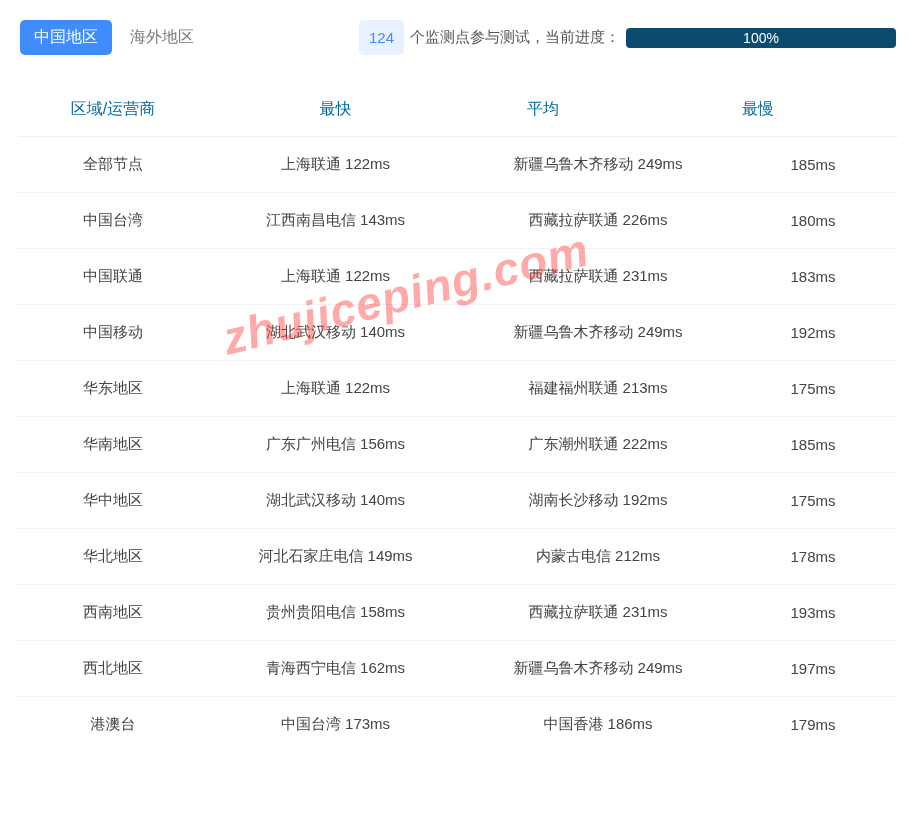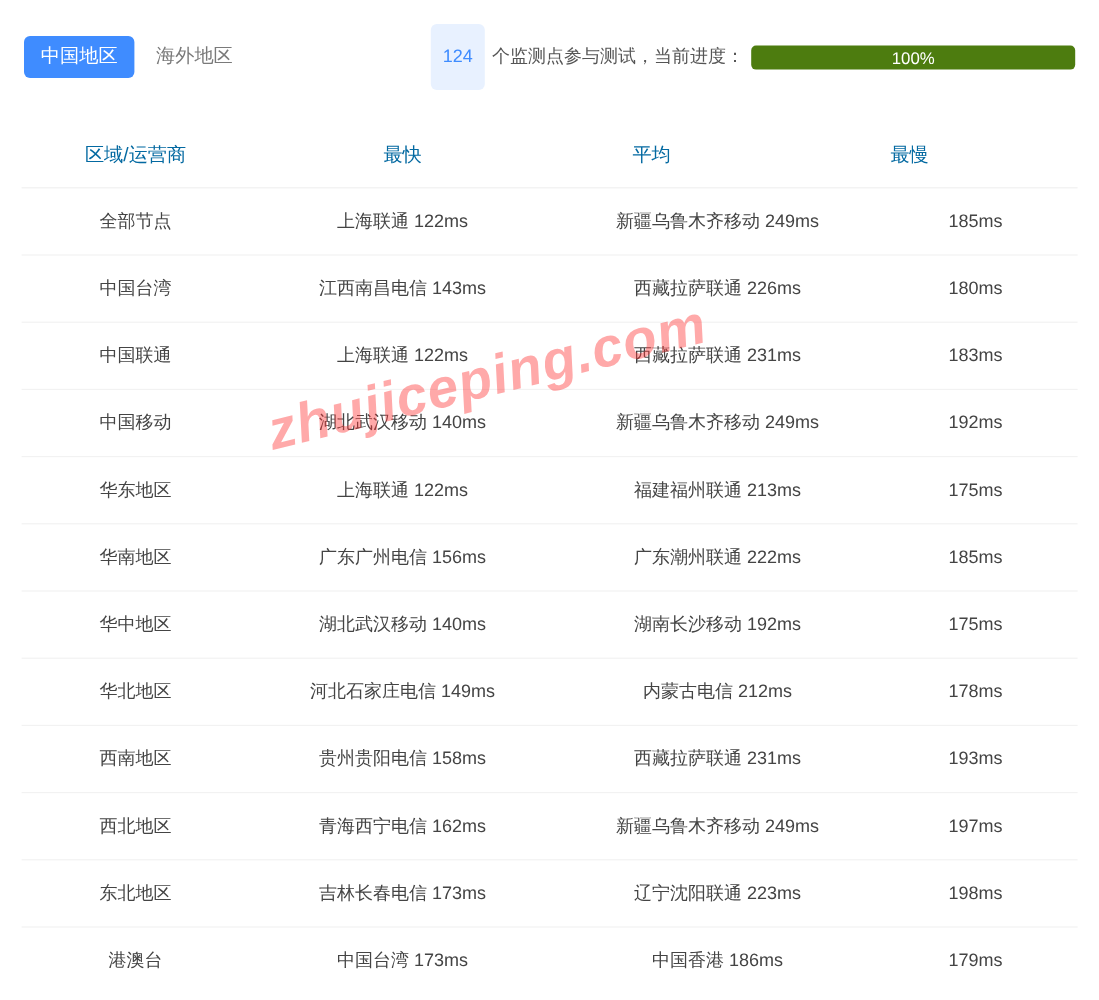--- a/index.html
+++ b/index.html
@@ -43,32 +43,32 @@
     }
     .progress-section {
       display: flex;
       align-items: center;
       margin-left: auto;
       gap: 6px;
     }
     .badge {
       background: #e8f1ff;
       color: #3f8cff;
-      padding: 19px 10px;
+      padding: 9px 10px;
       border-radius: 5px;
       font-size: 15px;
     }
     .progress-text {
       color: #555;
       font-size: 15px;
     }
     .progress-bar {
       width: 270px;
       height: 20px;
-      background: #4d7c0f;
+      background: #0c4a6e;
       border-radius: 4px;
       display: flex;
       align-items: center;
       justify-content: center;
       color: #fff;
       font-size: 14px;
     }
     .table {
       width: 100%;
     }
@@ -210,26 +210,20 @@
           <div class="td col-slow">西藏拉萨联通 231ms</div>
           <div class="td col-avg">193ms</div>
         </div>
         <div class="tr">
           <div class="td col-region">西北地区</div>
           <div class="td col-fast">青海西宁电信 162ms</div>
           <div class="td col-slow">新疆乌鲁木齐移动 249ms</div>
           <div class="td col-avg">197ms</div>
         </div>
         <div class="tr">
-          <div class="td col-region">东北地区</div>
-          <div class="td col-fast">吉林长春电信 173ms</div>
-          <div class="td col-slow">辽宁沈阳联通 223ms</div>
-          <div class="td col-avg">198ms</div>
-        </div>
-        <div class="tr">
           <div class="td col-region">港澳台</div>
           <div class="td col-fast">中国台湾 173ms</div>
           <div class="td col-slow">中国香港 186ms</div>
           <div class="td col-avg">179ms</div>
         </div>
       </div>
   </div>
 </div>
 
 </body></html>

